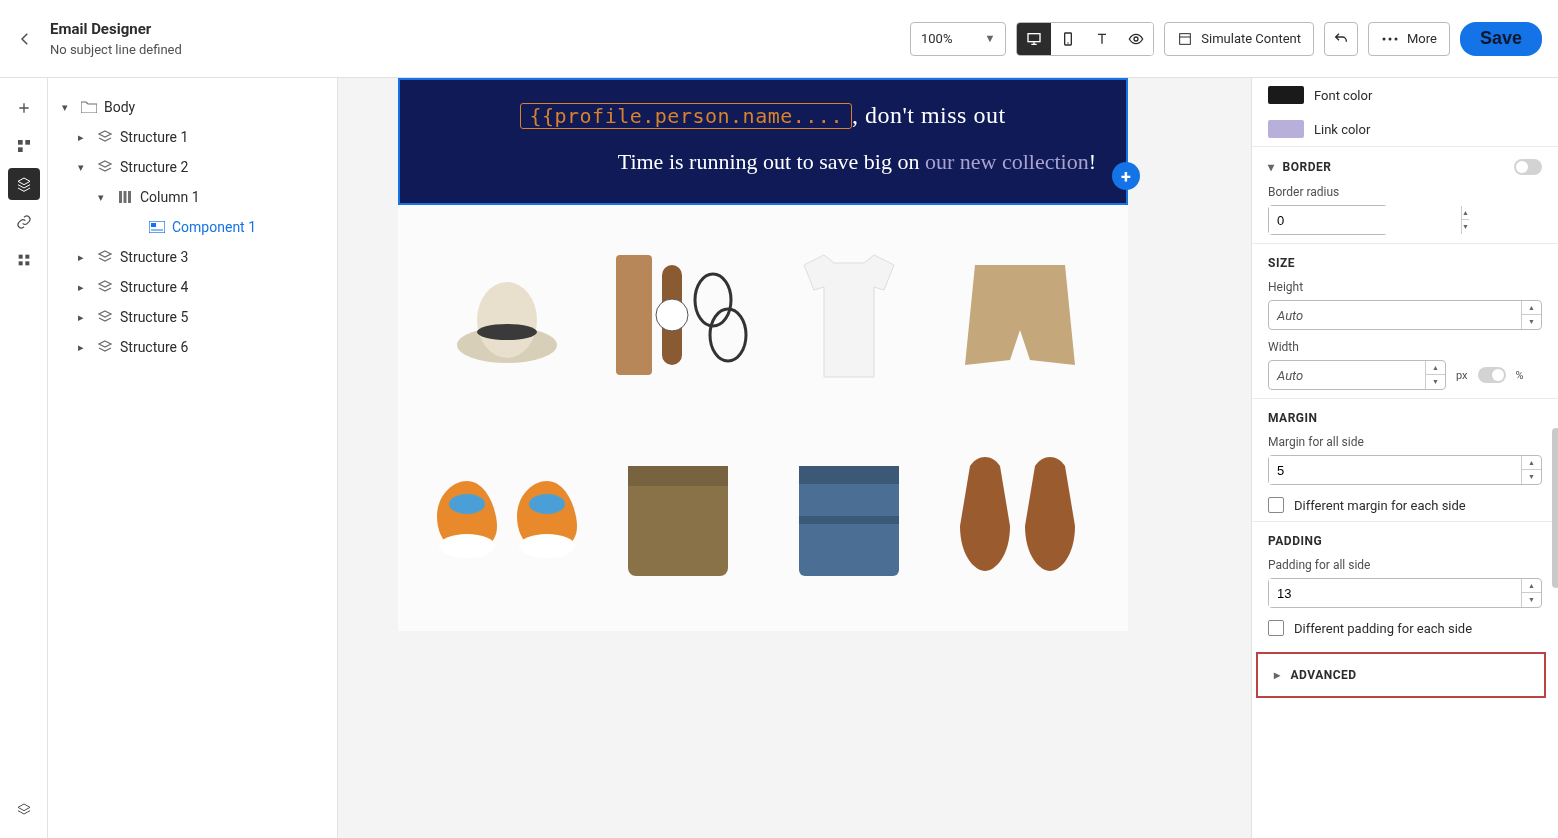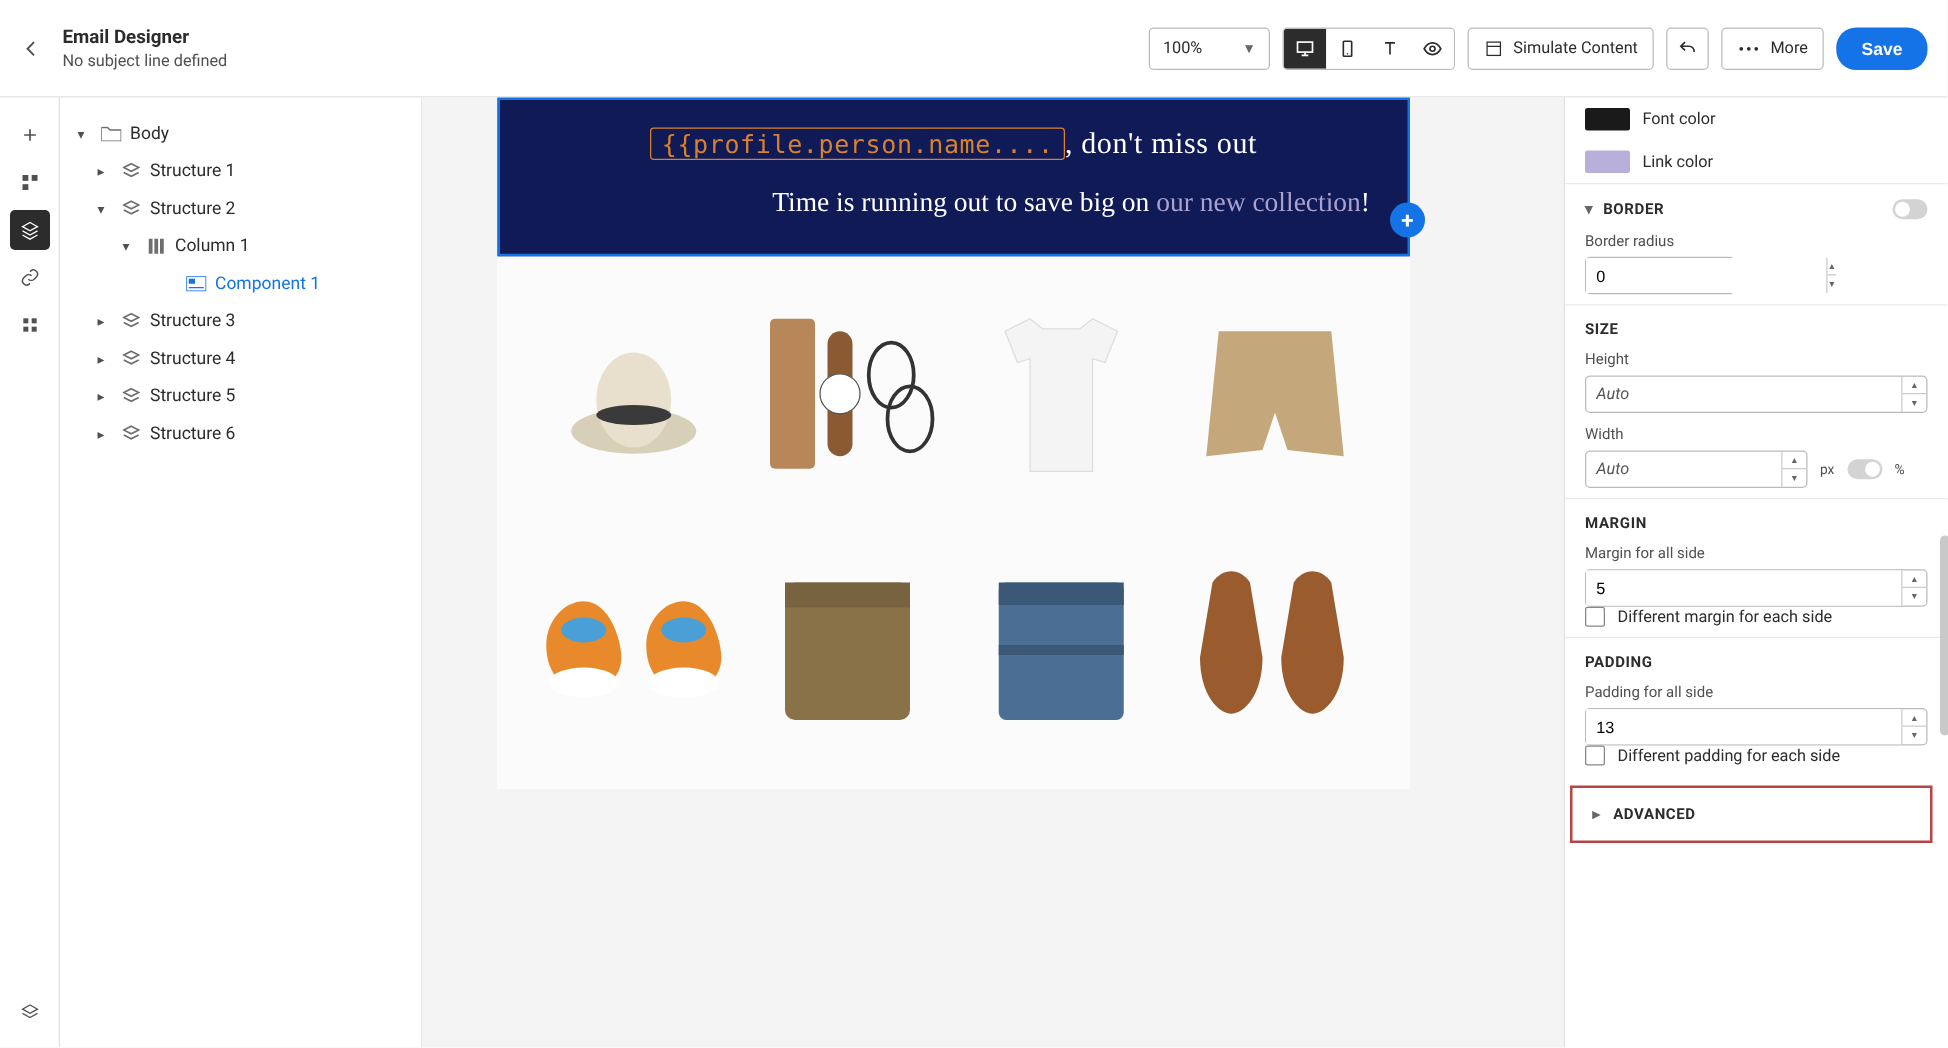--- a/index.html
+++ b/index.html
@@ -11,21 +11,21 @@
 .title-main { font-weight: 700; font-size: 15px; }
 .title-sub { font-size: 13px; color: #505050; }
 .topbar-right { display: flex; align-items: center; gap: 10px; }
 .zoom-select { border: 1px solid #bbb; border-radius: 4px; height: 34px; display: flex; align-items: center; padding: 0 10px; gap: 32px; background: #fff; }
 .chev { font-size: 11px; color: #666; }
 .preview-group { display: flex; border: 1px solid #bbb; border-radius: 4px; overflow: hidden; height: 34px; }
 .preview-btn { width: 34px; display: flex; align-items: center; justify-content: center; background: #fff; }
 .preview-btn.active { background: #2c2c2c; color: #fff; }
 .btn-outline { border: 1px solid #bbb; border-radius: 4px; height: 34px; display: flex; align-items: center; padding: 0 12px; gap: 8px; background: #fff; font-size: 13px; }
 .btn-icon { border: 1px solid #bbb; border-radius: 4px; width: 34px; height: 34px; display: flex; align-items: center; justify-content: center; background: #fff; }
-.btn-primary { background: #1473e6; color: #ffffff; border: none; border-radius: 16px; height: 34px; padding: 0 20px; font-weight: 700; font-size: 14px; }
+.btn-primary { background: #1473e6; color: #0f172a; border: none; border-radius: 16px; height: 34px; padding: 0 20px; font-weight: 700; font-size: 18px; }
 .main { display: flex; height: calc(838px - 78px); }
 .rail { width: 48px; border-right: 1px solid #e1e1e1; display: flex; flex-direction: column; align-items: center; gap: 6px; padding-top: 14px; justify-content: space-between; }
 .rail-top { display: flex; flex-direction: column; align-items: center; gap: 6px; }
 .rail-item { width: 32px; height: 32px; border-radius: 4px; display: flex; align-items: center; justify-content: center; color: #505050; }
 .rail-item.active { background: #2c2c2c; color: #fff; }
 .rail-bottom { margin-bottom: 12px; }
 .tree-panel { width: 290px; border-right: 1px solid #e1e1e1; padding: 14px 10px; overflow-y: auto; }
 .tree-row { display: flex; align-items: center; gap: 6px; padding: 7px 4px; font-size: 14px; color: #2c2c2c; cursor: pointer; }
 .tree-row .exp { width: 12px; color: #505050; font-size: 11px; }
 .tree-row.selected { color: #1473e6; }
@@ -72,21 +72,21 @@
 .num-input { display: flex; border: 1px solid #bbb; border-radius: 4px; height: 30px; width: 120px; }
 .num-input input { border: none; flex: 1; padding: 0 8px; font-size: 13px; outline: none; }
 .num-input.full { width: 100%; }
 .spin { width: 20px; border-left: 1px solid #ccc; display: flex; flex-direction: column; }
 .spin div { height: 50%; display: flex; align-items: center; justify-content: center; font-size: 7px; color: #666; border-bottom: 1px solid #ccc; }
 .spin div:last-child { border-bottom: none; }
 .size-row { display: flex; align-items: center; gap: 10px; }
 .select-input { flex: 1; border: 1px solid #bbb; border-radius: 4px; height: 30px; display: flex; }
 .select-input .val { flex: 1; padding: 0 8px; display: flex; align-items: center; font-style: italic; color: #555; }
 .unit { font-size: 11px; color: #505050; }
-.checkbox-row { display: flex; align-items: center; gap: 10px; margin-top: 0; font-size: 13px; }
+.checkbox-row { display: flex; align-items: center; gap: 10px; margin-top: 12px; font-size: 13px; }
 .checkbox { width: 16px; height: 16px; border: 1px solid #888; border-radius: 2px; }
 .advanced { border: 2px solid #b84444; margin: 8px 12px 0 4px; padding: 14px 16px; display: flex; align-items: center; gap: 10px; font-weight: 700; font-size: 12px; letter-spacing: 0.5px; }
 .advanced .chev-r { color: #666; }
 svg { display: block; }
 .icon-sm { width: 16px; height: 16px; }
 .icon-md { width: 18px; height: 18px; }
 </style>
 </head>
 <body>
 

